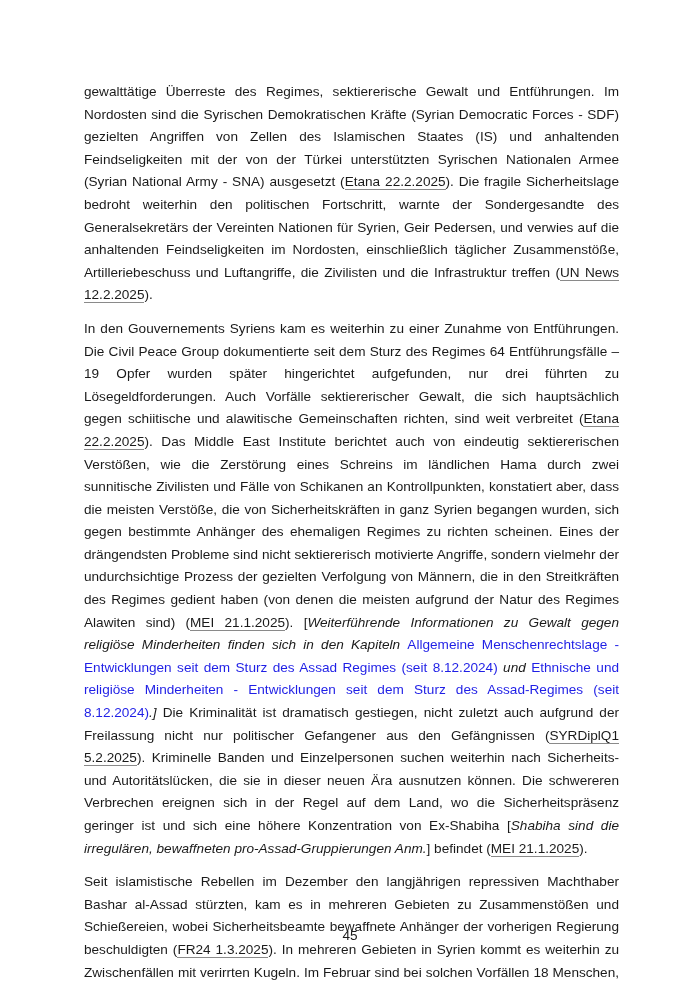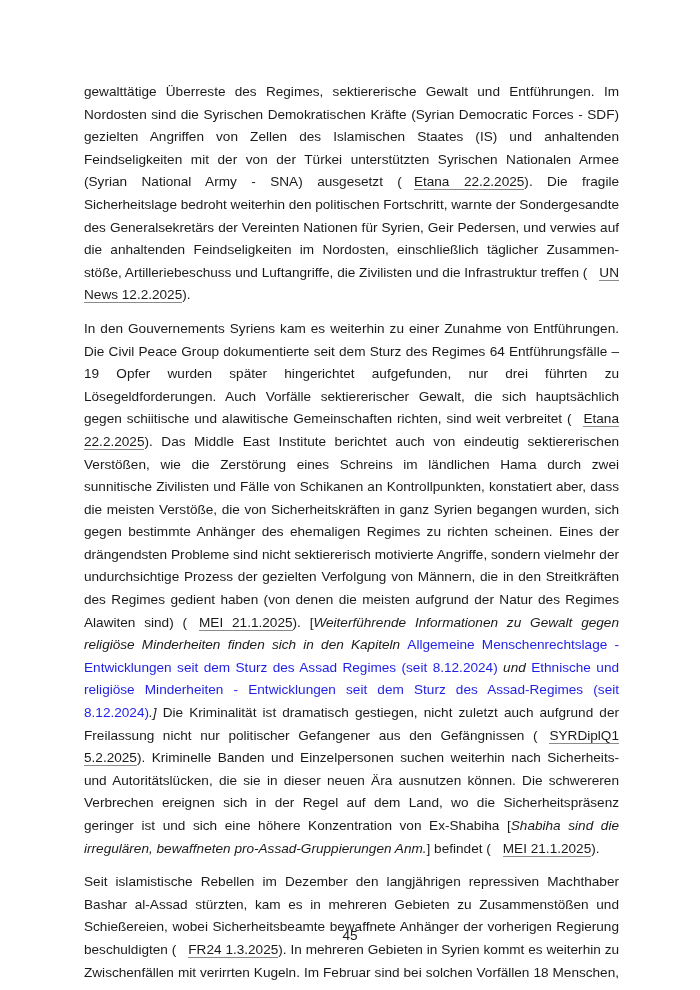--- a/index.html
+++ b/index.html
@@ -26,21 +26,20 @@
       font-size: 13.6px;
       line-height: 22.6px;
       text-align: justify;
       hyphens: manual;
     }
     .cite {
       color: #1a1a1a;
       text-decoration: none;
       border-bottom: 1.5px solid #8a8a8a;
       padding-bottom: 0px;
-      margin-left: 12px;
     }
     .xref {
       color: #1f1fe6;
       text-decoration: none;
     }
     .it {
       font-style: italic;
     }
     .page-number {
       position: absolute;

